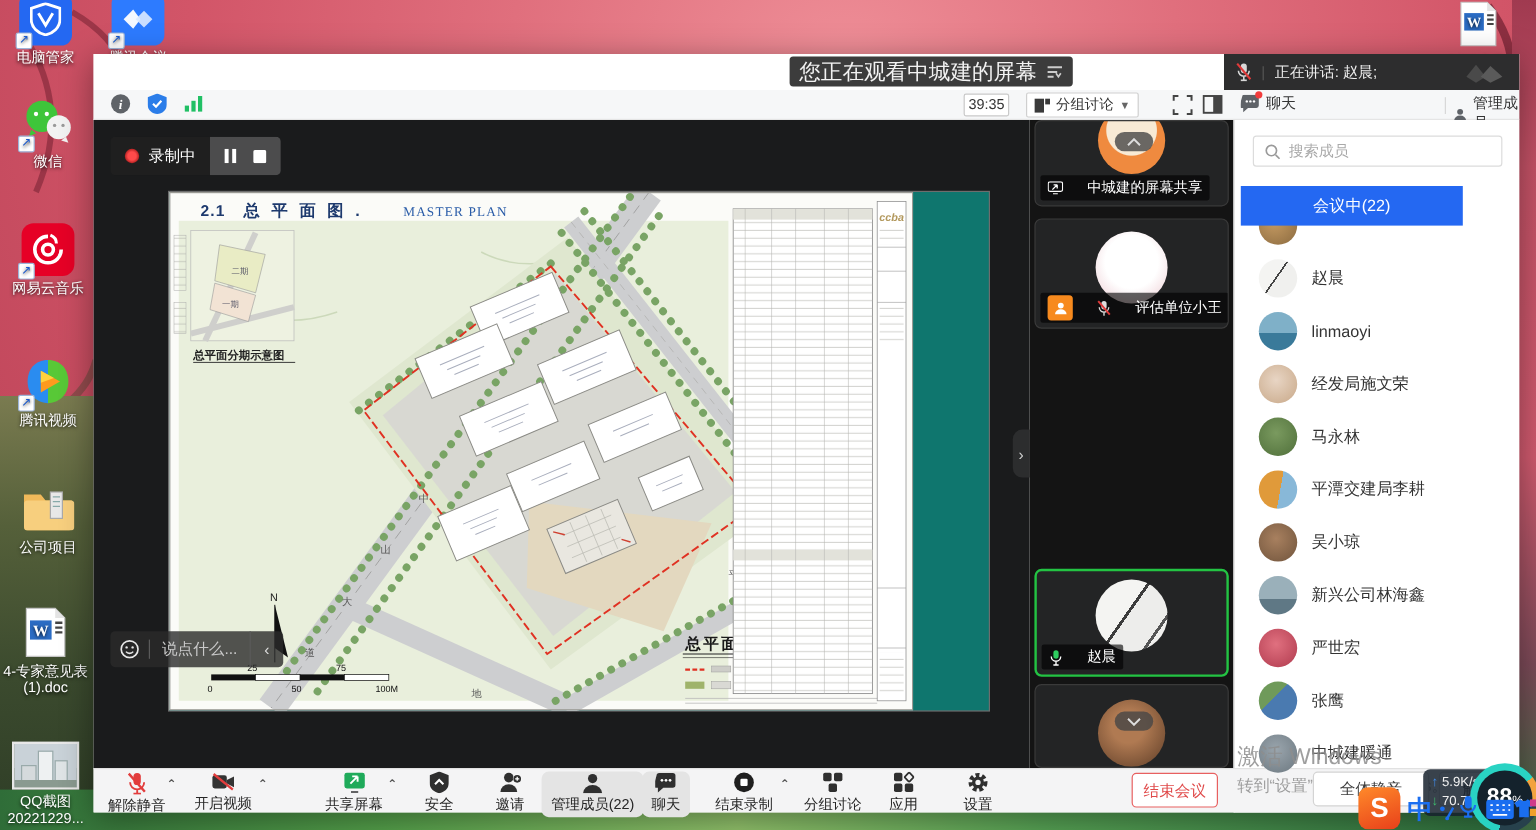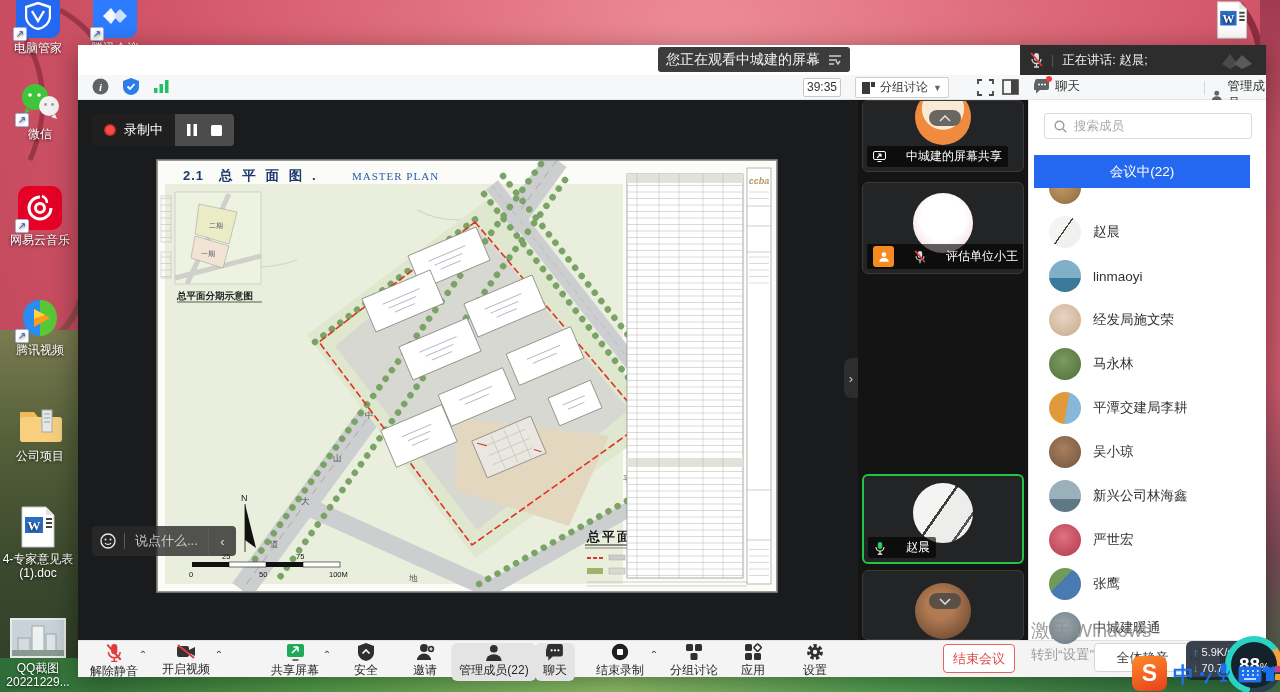--- a/index.html
+++ b/index.html
@@ -24,53 +24,53 @@
     display:flex;align-items:center;justify-content:center}
   .sc{position:absolute;left:-3px;bottom:-3px;width:14px;height:14px;background:#fff;
     border:1px solid #9db4d8;border-radius:2px;font-size:10px;line-height:12px;color:#1a5acd}
   .thumbpic{width:56px;height:40px;margin:0 auto 3px;border:2px solid #e8e8e8;background:
     linear-gradient(180deg,#cfd8dd 55%,#9aa8a0 55%);position:relative}
 
   
   .mwin{left:78px;top:45px;width:1188px;height:632px;background:#fff;box-shadow:0 6px 26px rgba(0,0,0,.4)}
   .titlebar{left:0;top:0;width:1188px;height:30px;background:#fff}
   .watchpill{left:580px;top:2px;height:25px;background:rgba(50,50,50,.95);border-radius:3px;
-    color:#f2f2f2;font-size:14px;display:flex;align-items:center;padding:0 8px;gap:8px}
+    color:#f2f2f2;font-size:18px;display:flex;align-items:center;padding:0 8px;gap:8px}
   .speakbar{left:942px;top:0;width:246px;height:30px;background:#2d2d2e;color:#eee;font-size:12.5px;
     display:flex;align-items:center;gap:8px;padding:0 10px}
   .topbar{left:0;top:30px;width:1188px;height:25px;background:#f6f7f8;border-bottom:1px solid #e5e5e5}
   .timerbox{left:725px;top:33px;width:38px;height:19px;border:1px solid #c9c9c9;border-radius:2px;
     background:#fff;color:#333;font-size:12px;text-align:center;line-height:17px}
   .viewdd{left:777px;top:32px;height:21px;border:1px solid #cfcfcf;border-radius:2px;background:#fff;
     display:flex;align-items:center;gap:5px;padding:0 6px;font-size:12px;color:#333}
   .toptab{top:33px;display:flex;align-items:center;gap:5px;font-size:12.5px;color:#333}
 
   .stage{left:0;top:55px;width:780px;height:540px;background:#1a1b1c}
   .recpill{left:14px;top:69px;height:32px;display:flex;border-radius:4px;overflow:hidden}
   .recl{background:rgba(32,32,32,.9);display:flex;align-items:center;gap:8px;padding:0 12px;color:#fff;font-size:13px}
   .recr{background:rgba(110,110,110,.6);display:flex;align-items:center;gap:14px;padding:0 12px}
-  .sheet{left:79px;top:115px;width:620px;height:432px;background:#0f766e;box-shadow:0 0 0 1px #6d6d6d}
+  .sheet{left:63px;top:115px;width:683px;height:432px;background:#0f766e;box-shadow:0 0 0 1px #6d6d6d}
   .chatov{left:14px;top:481px;height:30px;background:rgba(42,42,42,.8);border-radius:4px;
     display:flex;align-items:center;color:#c9c9c9;font-size:13px}
   .handle{left:766px;top:313px;width:14px;height:40px;background:#2c2d2e;border-radius:8px 0 0 8px;
     color:#cfcfcf;display:flex;align-items:center;justify-content:center;font-size:13px}
 
   .thumbs{left:780px;top:55px;width:170px;height:540px;background:#141414}
   .tile{left:784px;width:162px;background:#232425;border:1px solid #3a3a3a;border-radius:6px;overflow:hidden}
   .tileav{position:absolute;left:50%;transform:translateX(-50%);border-radius:50%}
   .tlabel{position:absolute;left:4px;bottom:4px;background:rgba(0,0,0,.62);border-radius:2px;
     color:#fff;font-size:12px;display:flex;align-items:center;gap:20px;padding:2px 6px;white-space:nowrap}
   .chevpill{left:851px;width:32px;height:16px;background:rgba(70,70,70,.8);border-radius:8px;
     color:#ddd;display:flex;align-items:center;justify-content:center}
   .hostbadge{width:21px;height:21px;border-radius:3px;background:#f78a1e;display:flex;align-items:center;justify-content:center}
 
   .panel{left:950px;top:55px;width:238px;height:577px;background:#fff;border-left:1px solid #e2e2e2;overflow:hidden}
   .search{position:absolute;left:15px;top:13px;width:208px;height:26px;border:1px solid #dcdcdc;border-radius:3px;
     background:#fff;display:flex;align-items:center;gap:7px;padding:0 9px;color:#a9a9a9;font-size:12.5px;z-index:1}
-  .secpill{position:absolute;left:5px;top:55px;width:216px;height:33px;background:#2468f2;color:#fff;
+  .secpill{position:absolute;left:5px;top:55px;width:185px;height:33px;background:#2468f2;color:#fff;
     font-size:13.5px;display:flex;align-items:center;justify-content:center;z-index:3}
   .mrow{position:absolute;left:20px;width:210px;height:32px;display:flex;align-items:center;gap:12px;z-index:1}
   .mavatar{width:32px;height:32px;border-radius:50%;flex:none}
   .mname{font-size:13.5px;color:#333;white-space:nowrap}
   .wm{position:absolute;color:#8e8e8e;opacity:.85;z-index:4;white-space:nowrap}
   .pbtn{position:absolute;height:29px;background:#fff;border:1px solid #d4d4d4;border-radius:4px;
     color:#3c3c3c;font-size:13px;display:flex;align-items:center;justify-content:center;z-index:5}
 
   .botbar{left:0;top:595px;width:1188px;height:37px;background:#f4f4f5;border-top:1px solid #e1e1e1}
   .titem{position:absolute;top:598px;transform:translateX(-50%);display:flex;flex-direction:column;

